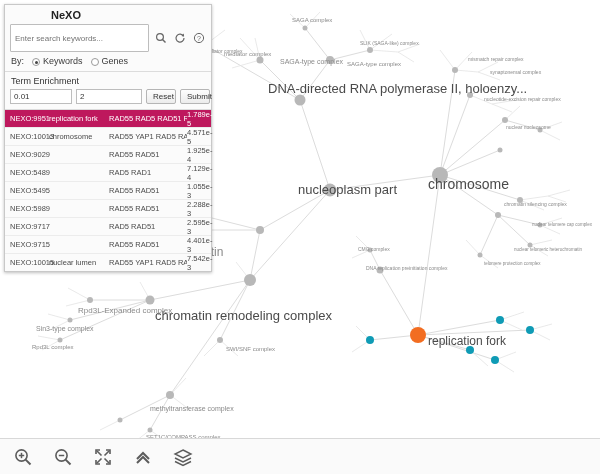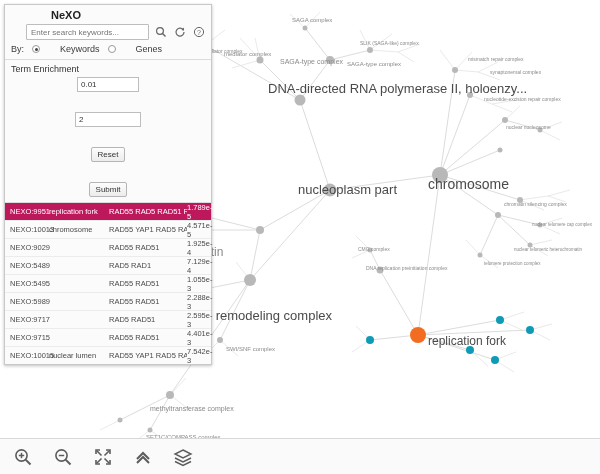--- a/index.html
+++ b/index.html
@@ -55,52 +55,51 @@
     margin-left: 40px;
   }
   .search-row {
     display: flex;
     align-items: center;
     padding: 0 5px 4px 5px;
     gap: 4px;
   }
   .search-input {
     flex: 1;
-    height: 16px;
+    height: 28px;
     border: 1px solid #bdbdbd;
     background: #fff;
     font-size: 8px;
     color: #888;
     padding: 0 4px;
     box-sizing: border-box;
     border-radius: 1px;
     font-family: "Liberation Sans", sans-serif;
-    margin-left: 16px;
   }
   .icon-btn {
     width: 15px; height: 15px;
     display: flex; align-items: center; justify-content: center;
     color: #6d6d6d;
     cursor: pointer;
   }
   .icon-btn svg { display:block; }
 
   .radio-row {
     display: flex;
     align-items: center;
     padding: 0 6px 5px 6px;
     gap: 8px;
     font-size: 9px;
     color: #3a3a3a;
   }
   .radio-row .by-label { color:#3a3a3a; }
   .radio {
     display: flex;
-    align-items: center;
-    gap: 20px;
+    align-items: flex-end;
+    gap: 3px;
     cursor: pointer;
   }
   .radio .dot {
     width: 8px; height: 8px;
     border: 1px solid #9a9a9a;
     border-radius: 50%;
     background: #fff;
     position: relative;
     box-sizing: border-box;
   }
@@ -128,23 +127,22 @@
     background: #fff;
     font-size: 8px;
     color: #333;
     padding: 2px 3px;
     resize: none;
     font-family: "Liberation Sans", sans-serif;
   }
   .param-row {
     display: flex;
     align-items: center;
-    gap: 20px;
+    gap: 4px;
     padding: 0 5px 5px 5px;
-    flex-direction: column;
   }
   .param-row input.num {
     width: 62px;
     height: 15px;
     box-sizing: border-box;
     border: 1px solid #bdbdbd;
     background: #fff;
     font-size: 8px;
     color: #333;
     padding: 0 3px;

